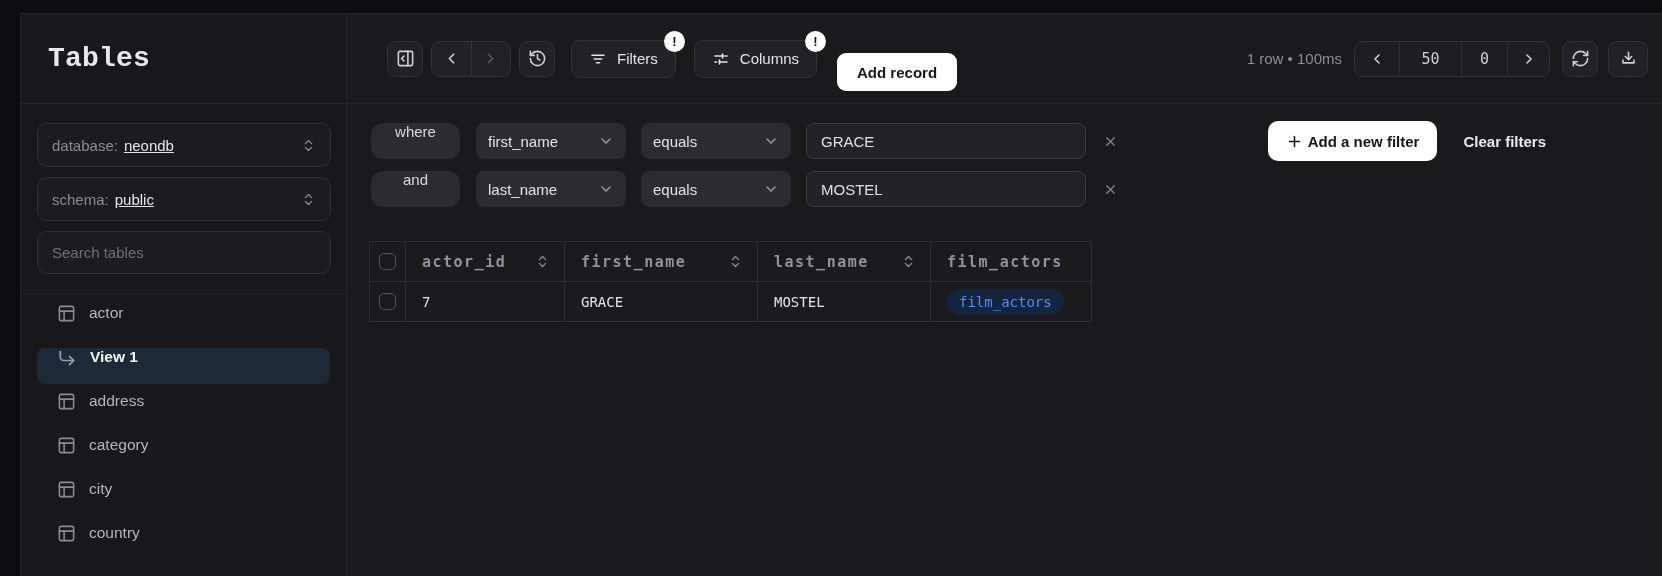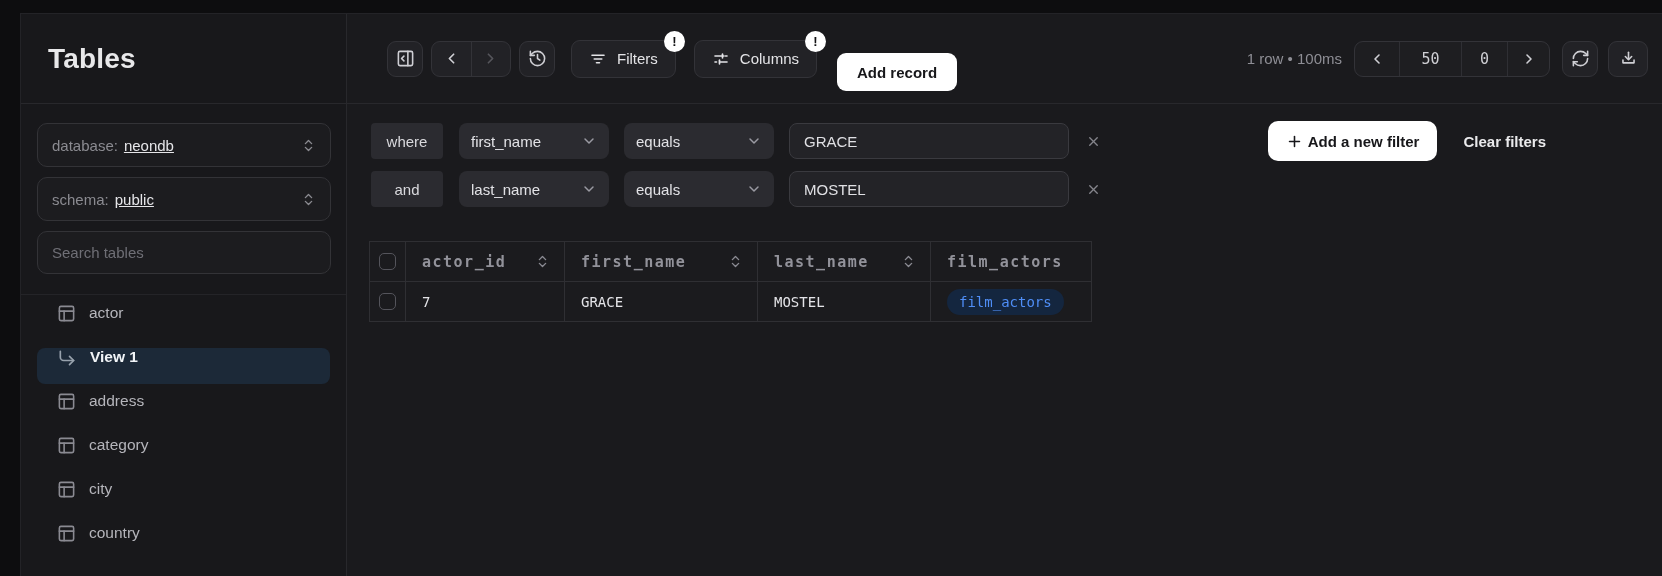--- a/index.html
+++ b/index.html
@@ -9,21 +9,21 @@
 
   .app { position:absolute; left:20px; top:13px; right:0; bottom:0;
          display:flex; background:#1a1a1d;
          border-top:1px solid #232327; border-left:1px solid #232327; }
 
   
   .sidebar { width:326px; flex:0 0 326px; background:#18181b;
              border-right:1px solid #28282c; display:flex; flex-direction:column; }
   .sidebar-header { height:90px; border-bottom:1px solid #28282c;
                     display:flex; align-items:center; padding-left:27px; }
-  .sidebar-header h1 { font-size:28px; font-weight:700; color:#e8e8ea; letter-spacing:.2px; }
+  .sidebar-header h1 { font-size:28px; font-weight:700; color:#e8e8ea; letter-spacing:.2px;font-family:Liberation Mono, monospace; }
   .sidebar-body { padding:19px 16px 0 16px; flex:1; overflow:hidden; }
 
   .sel { width:294px; height:44px; border:1px solid #333337; border-radius:10px;
          background:#1c1c1f; display:flex; align-items:center; padding:0 14px;
          font-size:15px; cursor:pointer; margin-bottom:10px; }
   .sel .lbl { color:#8b8b91; margin-right:6px; }
   .sel .val { color:#e6e6e9;text-decoration:underline; }
   .sel svg { margin-left:auto; color:#8b8b91; }
 
   .search { width:294px; height:43px; border:1px solid #333337; border-radius:10px;
@@ -70,22 +70,22 @@
            overflow:hidden; background:#1e1e21; }
   .pager > div { display:flex; align-items:center; justify-content:center; color:#cfcfd4; cursor:pointer; }
   .pager > div + div { border-left:1px solid #2f2f34; }
   .pager .pcell { font-size:15px; }
   .mL12 { margin-left:12px; } .mL10 { margin-left:10px; } .mL8 { margin-left:8px; }
   .mL16 { margin-left:16px; } .mL18 { margin-left:18px; } .mL20 { margin-left:20px;margin-top:27px; }
 
   
   .filter-panel { position:relative; padding:19px 0 0 24px; }
   .filter-row { display:flex; align-items:center; margin-bottom:12px; }
-  .chip { width:72px; height:36px; background:#2b2b30; border-radius:4px;
-          display:flex; align-items:center; justify-content:center;
+  .chip { width:89px; height:36px; background:#2b2b30; border-radius:12px;
+          display:flex; align-items:flex-start; justify-content:center;
           color:#d9d9dd; font-size:15px; }
   .fsel { width:150px; height:36px; background:#2b2b30; border-radius:8px;
           border:none; display:flex; align-items:center; padding:0 12px;
           color:#e2e2e6; font-size:15px; cursor:pointer; margin-left:15px; }
   .fsel:first-of-type { margin-left:16px; }
   .fsel svg { margin-left:auto; color:#9a9aa2; }
   .fval { width:280px; height:36px; margin-left:15px; background:#232327;
           border:1px solid #3a3a3f; border-radius:8px; color:#e0e0e4;
           font-size:15px; padding:0 14px; outline:none; }
   .xbtn { width:28px; height:28px; margin-left:10px; background:none; border:none;

